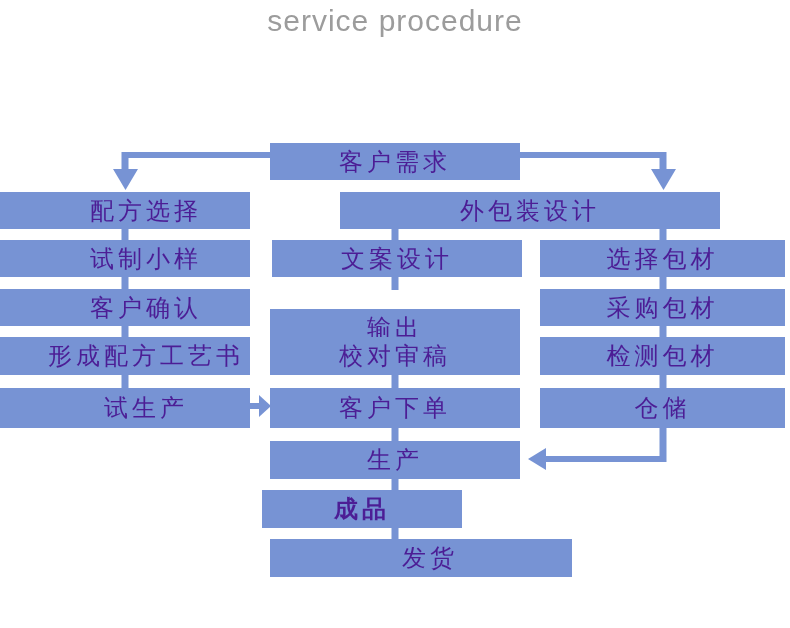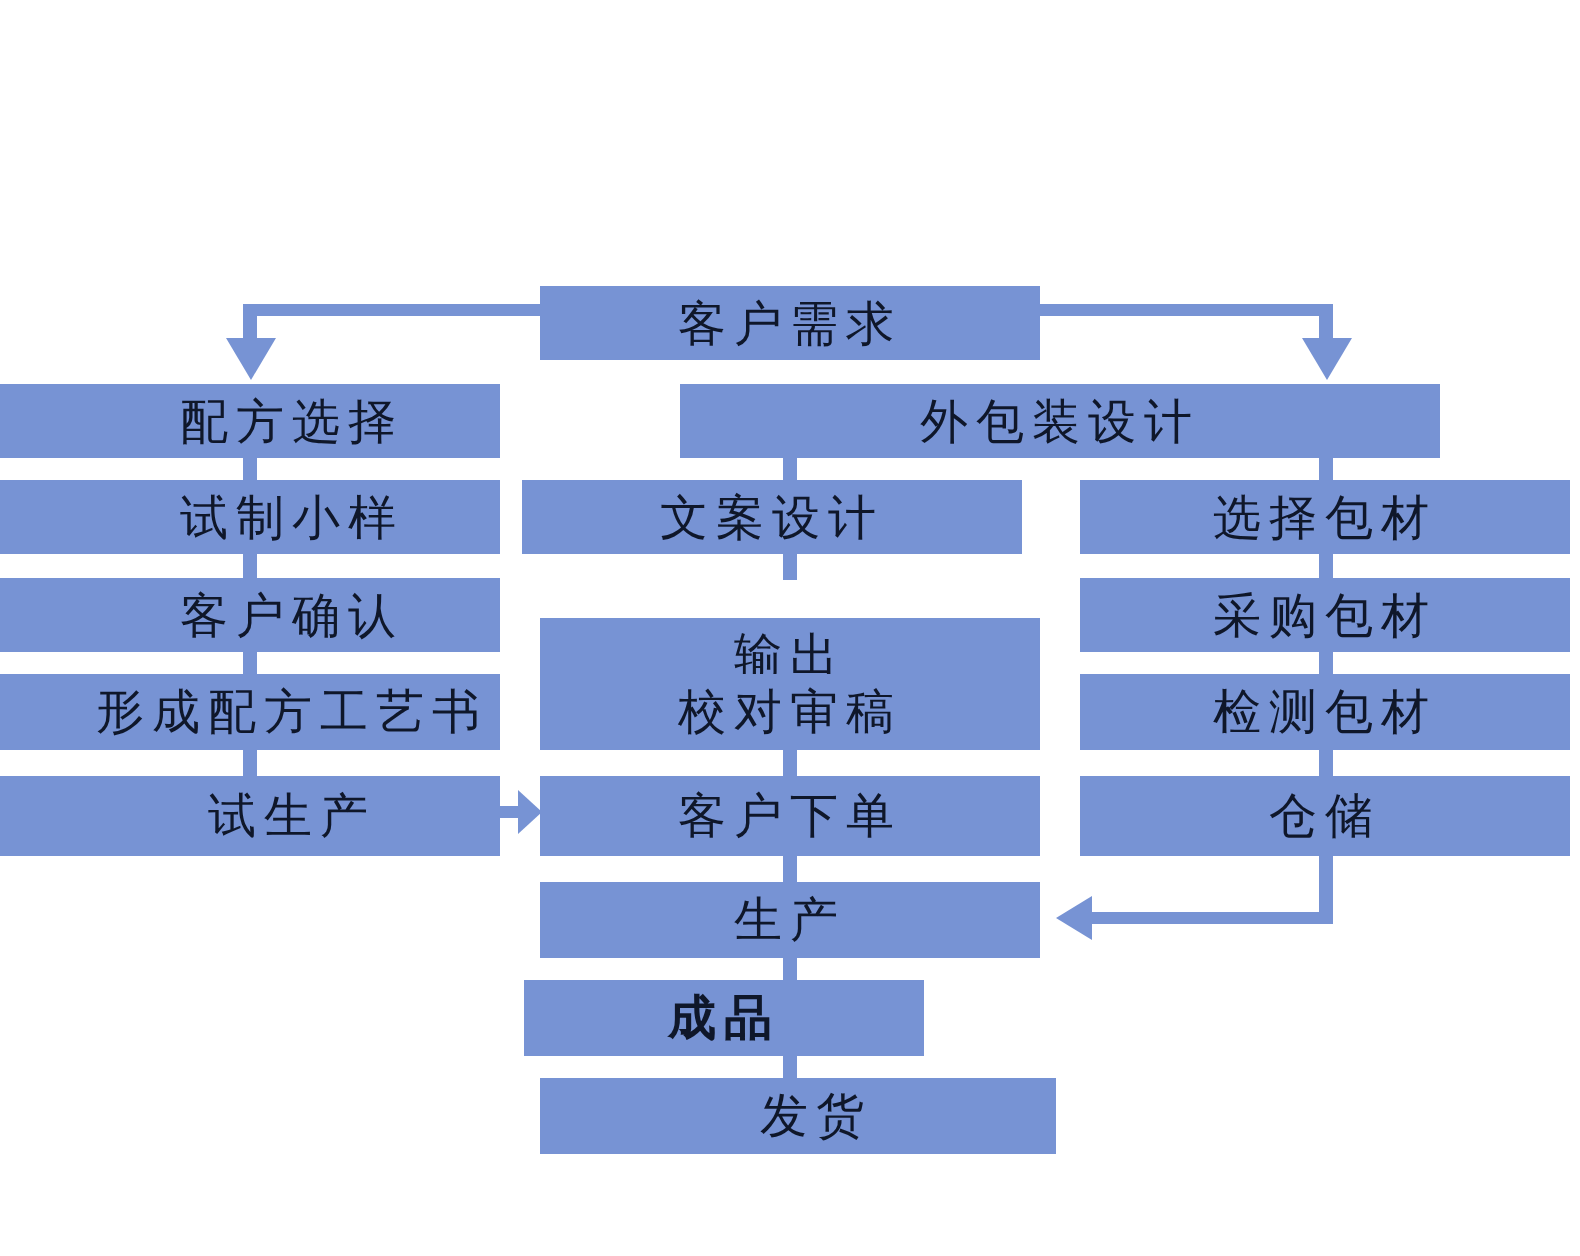--- a/index.html
+++ b/index.html
@@ -10,33 +10,34 @@
   .header{position:absolute;top:0;left:0;width:790px;text-align:center;}
   .title{
     margin-top:2px;font-size:60px;font-weight:700;color:#1d4ba4;
     letter-spacing:1px;line-height:1.05;
   }
   .subtitle{
     margin-top:4px;font-size:30px;font-weight:400;color:#9c9c9c;
     letter-spacing:1px;
   }
   .node{
-    position:absolute;background:#7793d4;color:#0f172a;
+    position:absolute;background:#7793d4;color:#4c1d95;
     display:flex;align-items:center;justify-content:center;
     font-size:24px;letter-spacing:4px;box-sizing:border-box;
     white-space:nowrap;
   }
   .node.left-col{padding-left:42px;}
   svg.connectors{position:absolute;top:0;left:0;width:790px;height:628px;pointer-events:none;}
   svg .c{fill:#7793d4;}
 </style>
 </head>
 <body>
 
 <div class="header">
+  <div class="subtitle">service procedure</div>
 </div>
 
 <svg class="connectors" viewBox="0 0 790 628" xmlns="http://www.w3.org/2000/svg">
 
   <g>
     <rect class="c" x="122" y="152" width="148" height="6"></rect>
     <rect class="c" x="121.5" y="152" width="7" height="18"></rect>
     <polygon class="c" points="113,169 138,169 125.5,190"></polygon>
   </g>
 
@@ -81,30 +82,30 @@
     <polygon class="c" points="546,448 546,470 528,459"></polygon>
   </g>
 </svg>
 
 <div class="node" style="left:270px;top:143px;width:250px;height:37px;">客户需求</div>
 
 <div class="node left-col" style="left:0px;top:192px;width:250px;height:37px;">配方选择</div>
 <div class="node" style="left:340px;top:192px;width:380px;height:37px;">外包装设计</div>
 
 <div class="node left-col" style="left:0px;top:240px;width:250px;height:37px;">试制小样</div>
-<div class="node" style="left:261px;top:240px;width:250px;height:37px;">文案设计</div>
+<div class="node" style="left:272px;top:240px;width:250px;height:37px;">文案设计</div>
 <div class="node" style="left:540px;top:240px;width:245px;height:37px;">选择包材</div>
 
 <div class="node left-col" style="left:0px;top:289px;width:250px;height:37px;">客户确认</div>
 <div class="node" style="left:270px;top:289px;width:250px;height:37px;margin-top:20px;">输出</div>
 <div class="node" style="left:540px;top:289px;width:245px;height:37px;">采购包材</div>
 
 <div class="node left-col" style="left:0px;top:337px;width:250px;height:38px;">形成配方工艺书</div>
 <div class="node" style="left:270px;top:337px;width:250px;height:38px;">校对审稿</div>
 <div class="node" style="left:540px;top:337px;width:245px;height:38px;">检测包材</div>
 
 <div class="node left-col" style="left:0px;top:388px;width:250px;height:40px;text-align:center;">试生产</div>
 <div class="node" style="left:270px;top:388px;width:250px;height:40px;">客户下单</div>
 <div class="node" style="left:540px;top:388px;width:245px;height:40px;">仓储</div>
 
 <div class="node" style="left:270px;top:441px;width:250px;height:38px;">生产</div>
 <div class="node" style="left:262px;top:490px;width:200px;height:38px;font-weight:bold;">成品</div>
-<div class="node" style="left:270px;top:539px;width:258px;height:38px;padding-left:18px;">发货</div>
+<div class="node" style="left:270px;top:539px;width:302px;height:38px;padding-left:18px;">发货</div>
 
 </body></html>

